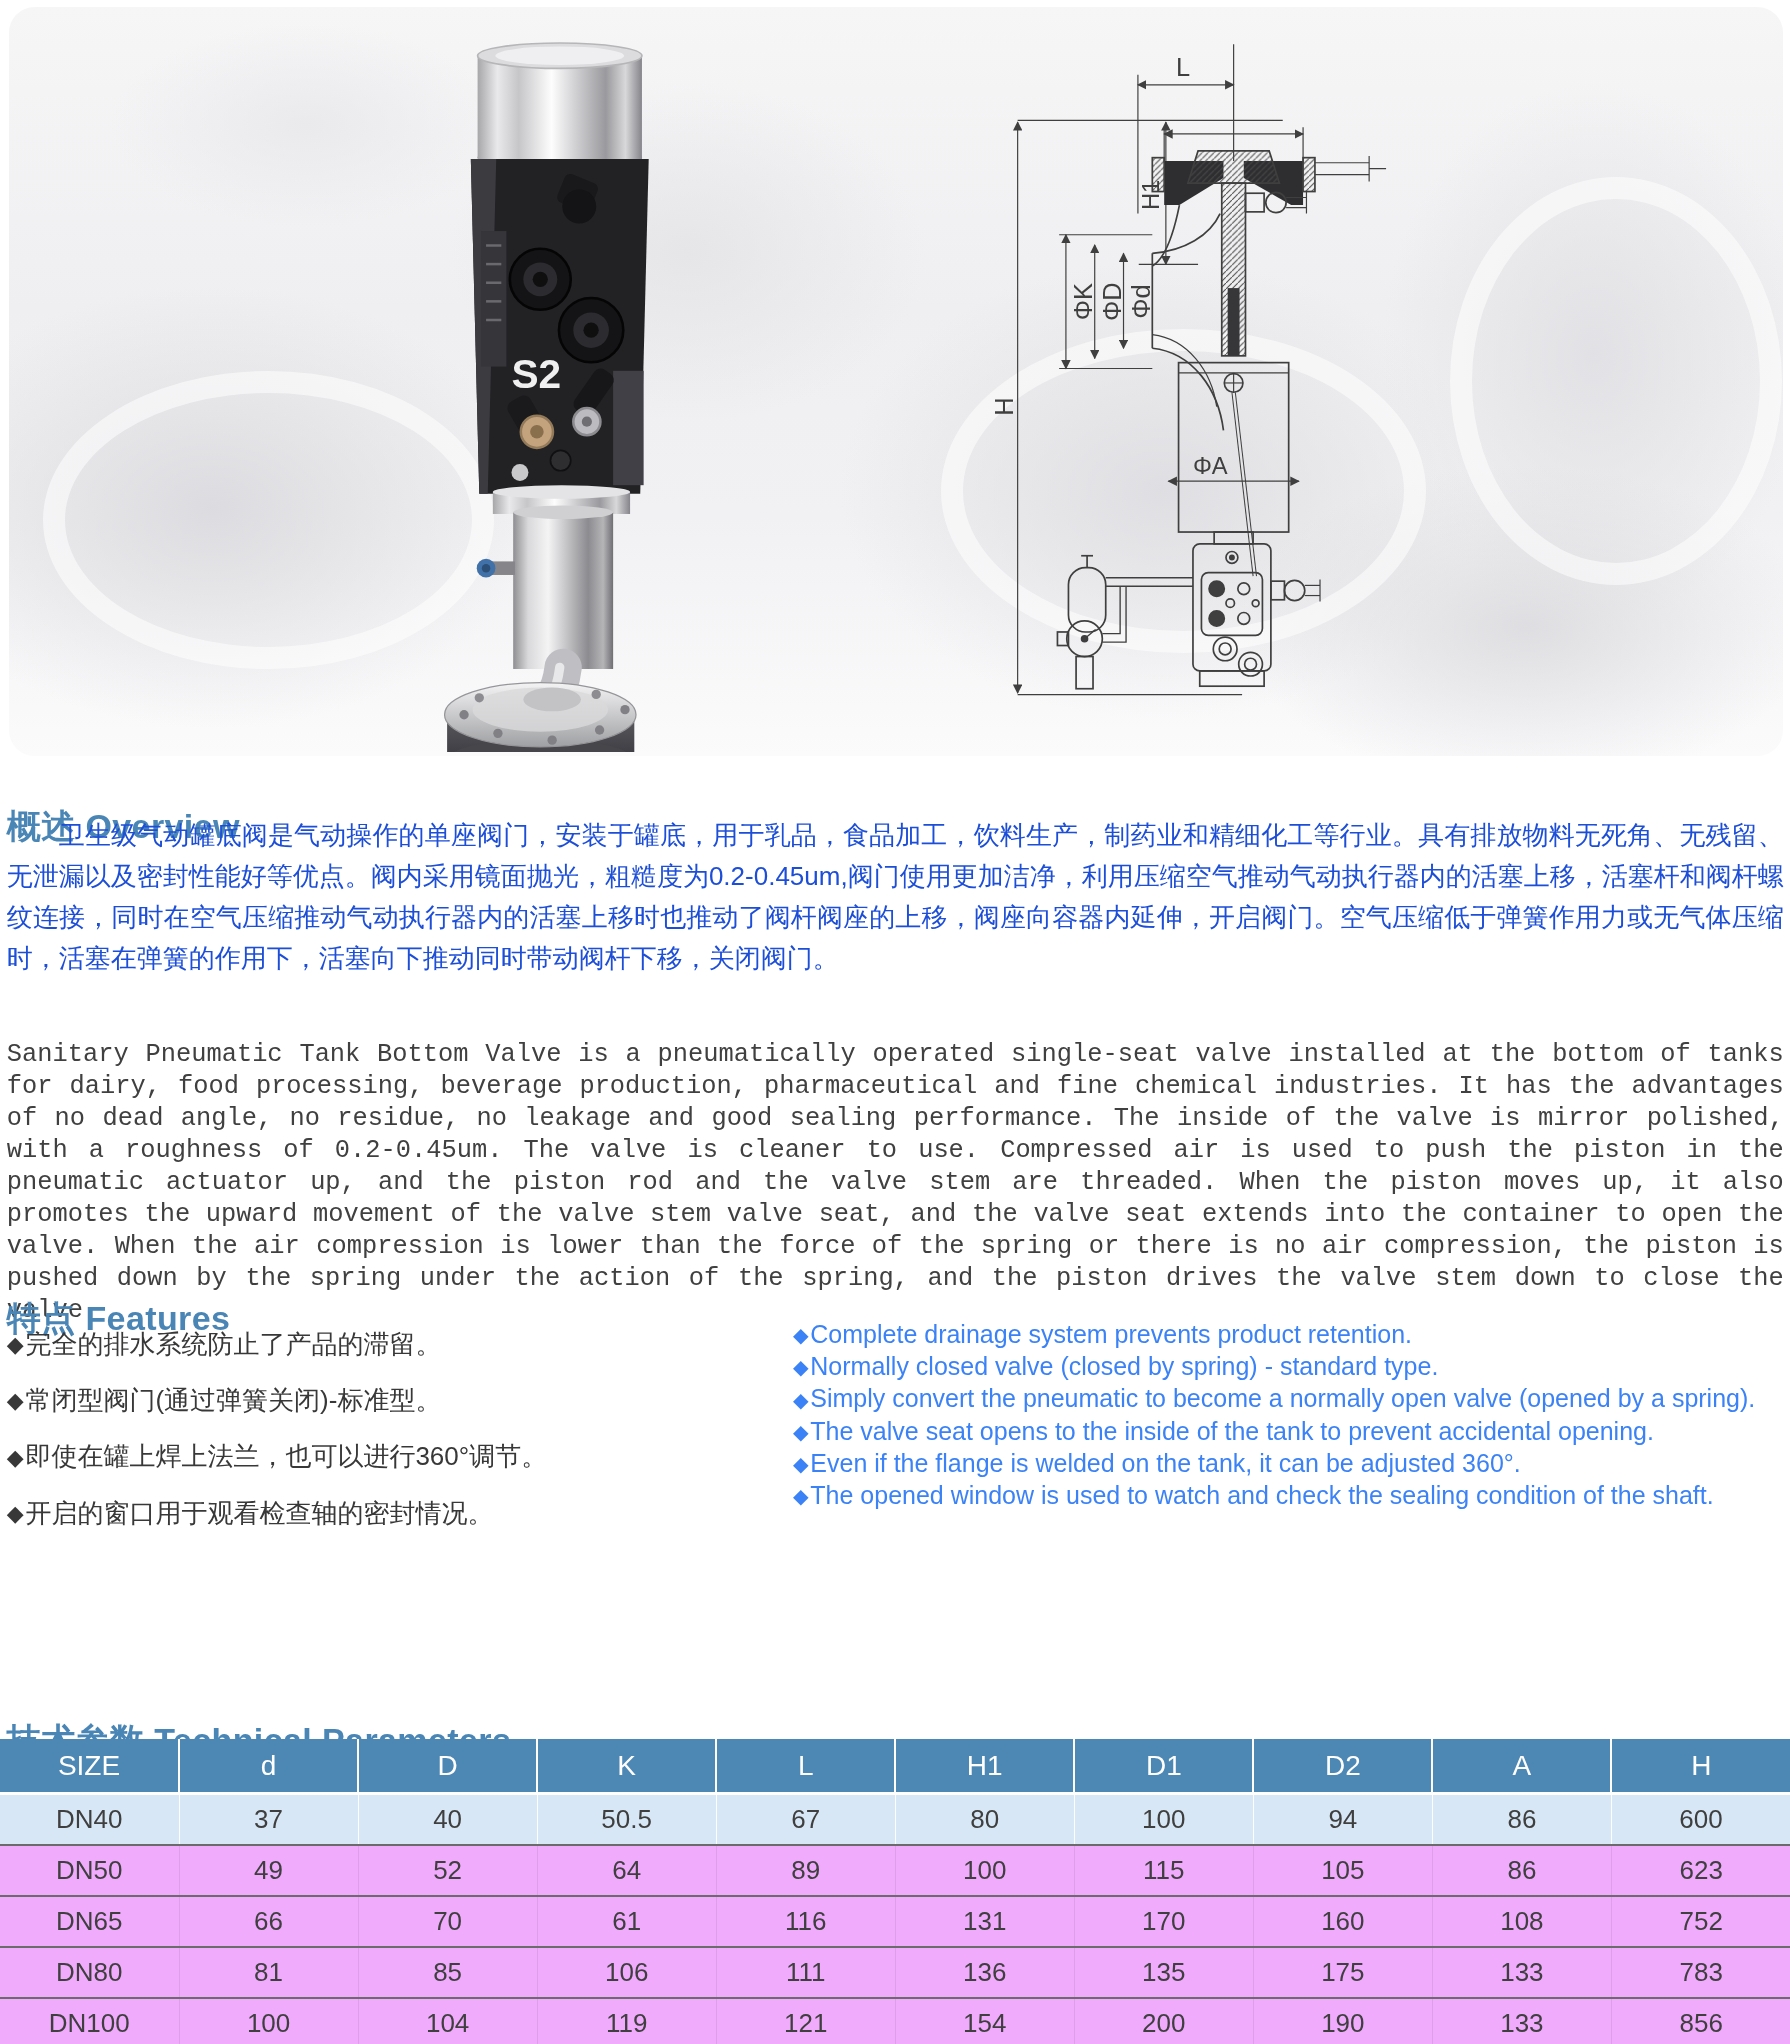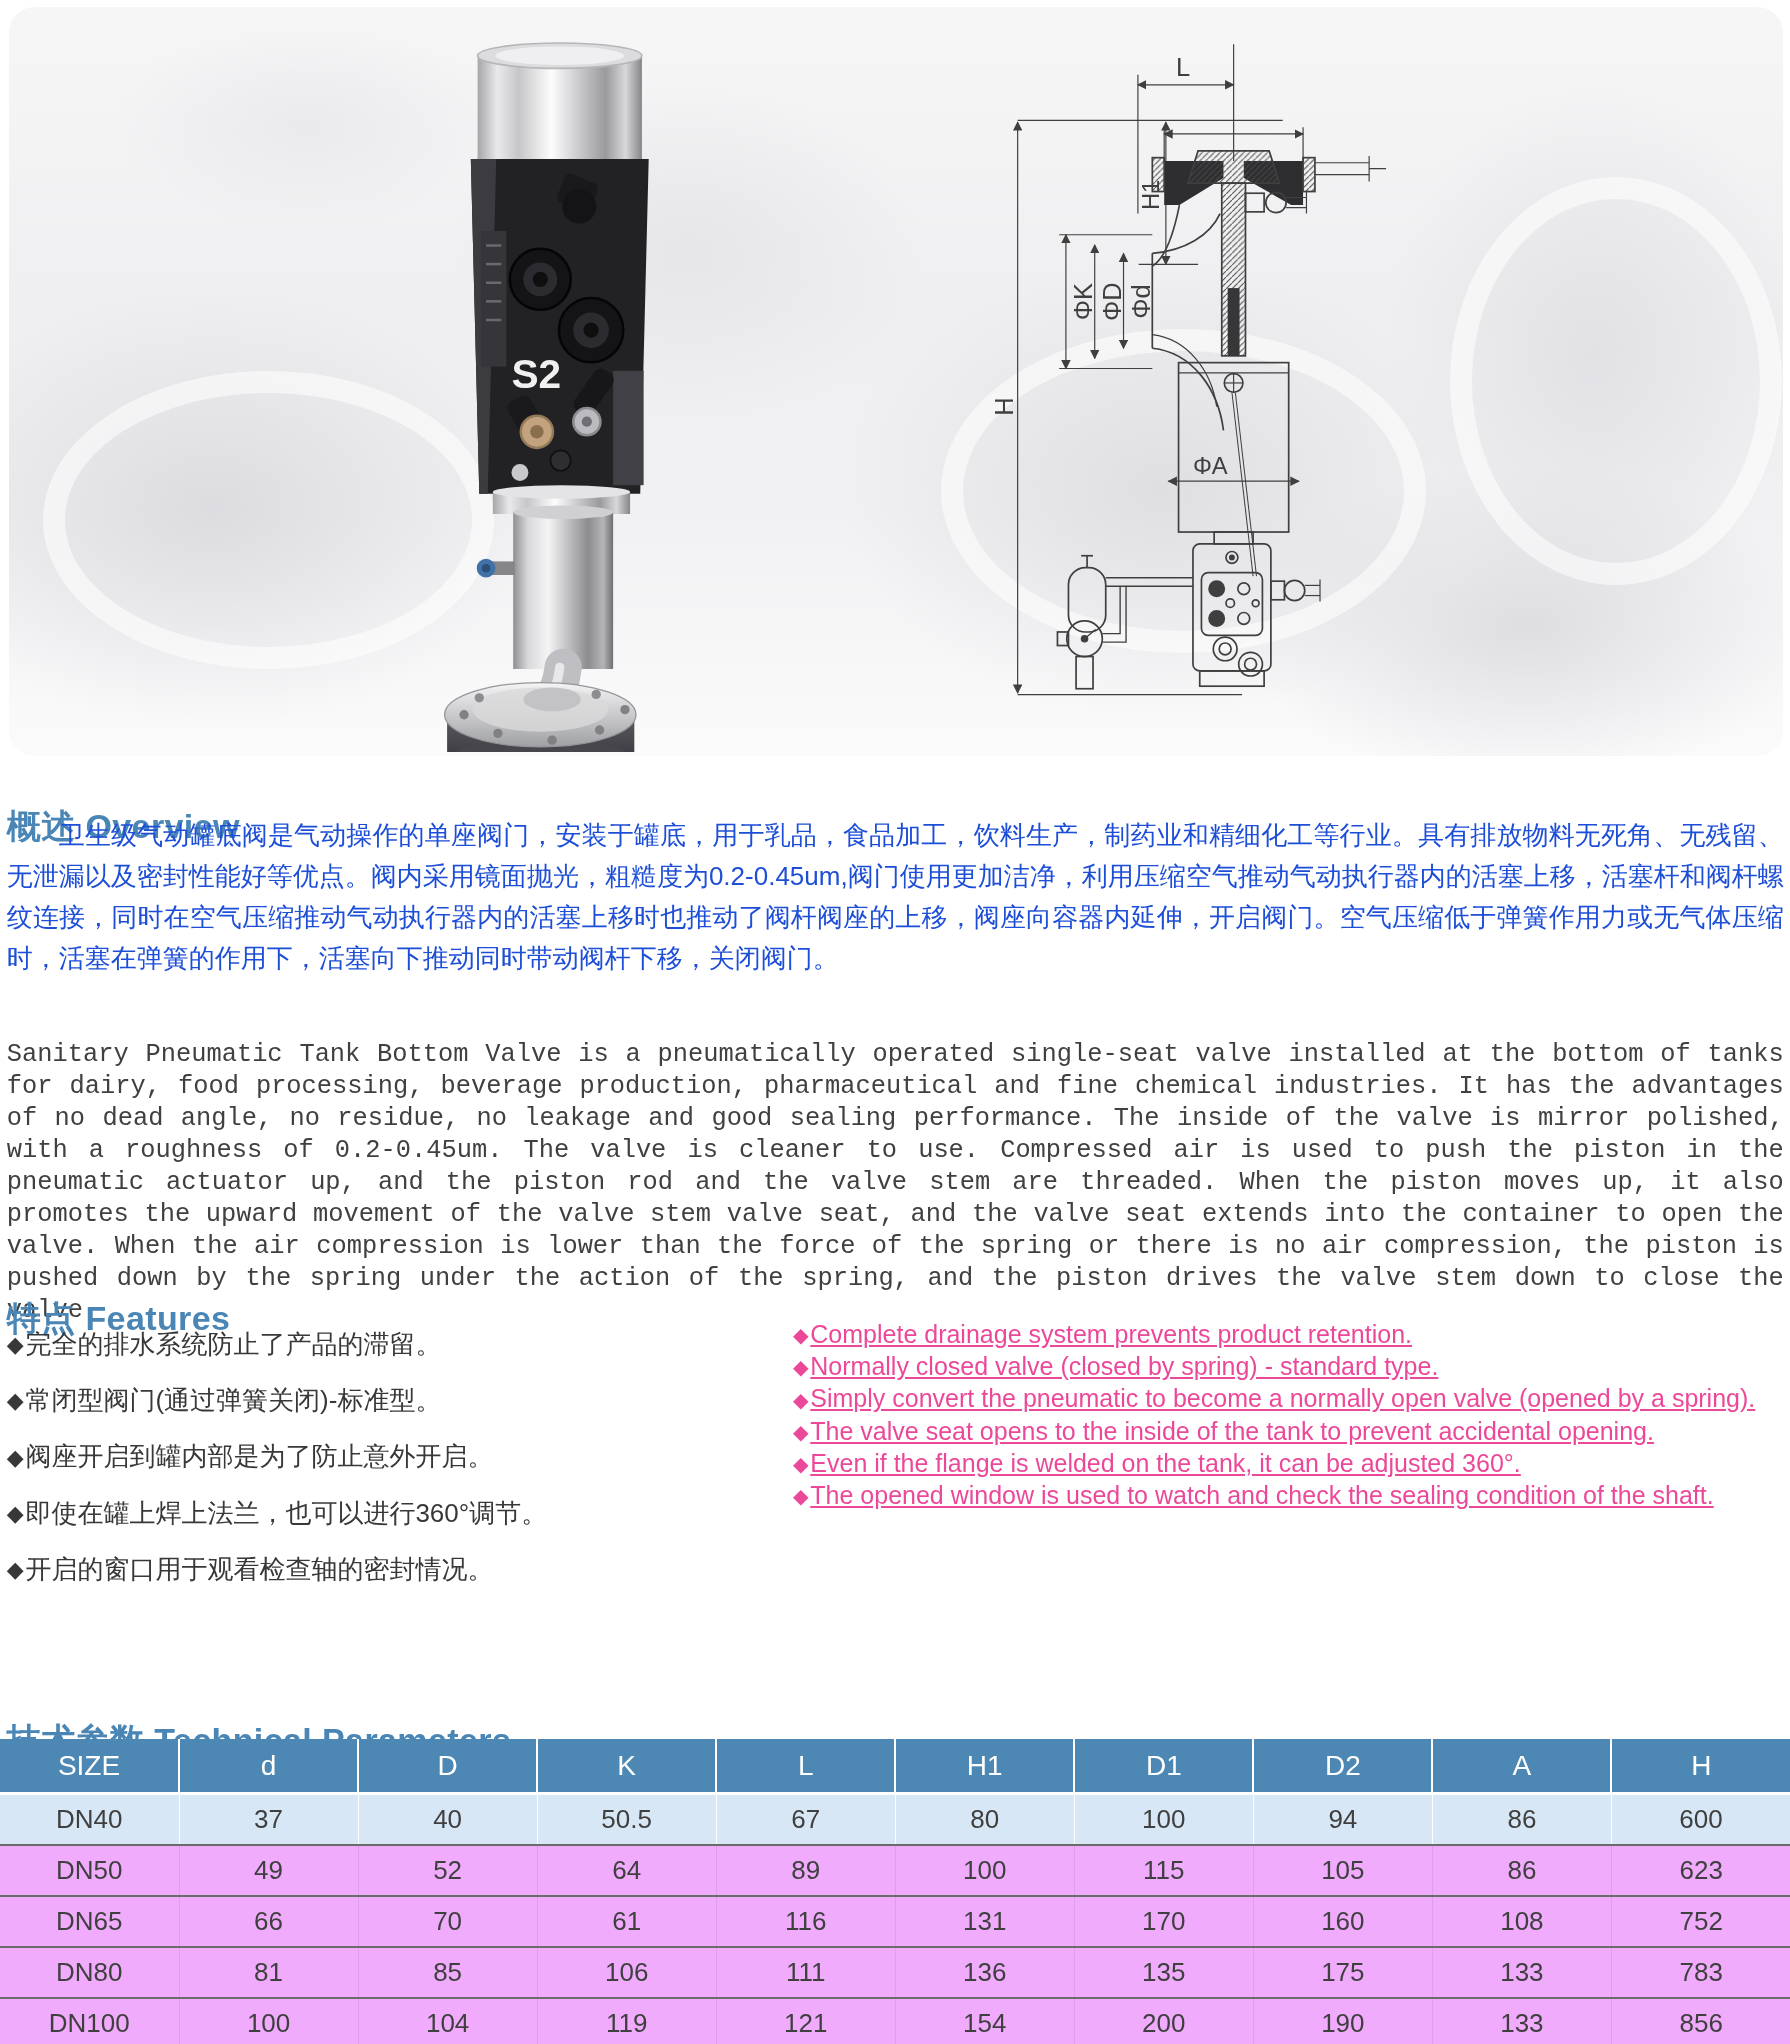--- a/index.html
+++ b/index.html
@@ -46,21 +46,21 @@
     font-size:25.4px;line-height:32px;color:#404040;text-align:justify;font-family:Liberation Mono, monospace;
   }
   
   ul.feat{list-style:none;margin:0;padding:0;position:absolute;}
   ul.feat li{position:relative;}
   .dia{display:inline-block;margin-right:1.7px;}
   #feat-zh{left:6.8px;top:1327px;width:780px;}
   #feat-zh li{font-size:26px;line-height:34px;margin-bottom:21px;color:#383838;}
   #feat-zh .dia{font-size:22px;vertical-align:0.8px;}
   #feat-en{left:793px;top:1319px;width:992px;}
-  #feat-en li{font-size:25px;line-height:31px;margin-bottom:0;color:#ec4899;text-decoration:underline;}
+  #feat-en li{font-size:25px;line-height:31px;margin-bottom:0;color:#3b82f6;}
   #feat-en .dia{font-size:20.3px;vertical-align:0.8px;}
   
   #params-table{
     position:absolute;left:0;top:1739px;width:1791px;
     border-collapse:collapse;table-layout:fixed;text-align:center;
   }
   #params-table th{
     background:var(--table-header-bg);color:#ffffff;font-weight:normal;
     font-size:28px;height:51px;border-right:2.5px solid #ffffff;border-bottom:3.4px solid #ffffff;
   }
@@ -305,21 +305,20 @@
   <h2 class="sec-h" style="top:776px">概述 Overview</h2>
   <p class="para-zh">卫生级气动罐底阀是气动操作的单座阀门，安装于罐底，用于乳品，食品加工，饮料生产，制药业和精细化工等行业。具有排放物料无死角、无残留、无泄漏以及密封性能好等优点。阀内采用镜面抛光，粗糙度为0.2-0.45um,阀门使用更加洁净，利用压缩空气推动气动执行器内的活塞上移，活塞杆和阀杆螺纹连接，同时在空气压缩推动气动执行器内的活塞上移时也推动了阀杆阀座的上移，阀座向容器内延伸，开启阀门。空气压缩低于弹簧作用力或无气体压缩时，活塞在弹簧的作用下，活塞向下推动同时带动阀杆下移，关闭阀门。</p>
   <p class="para-en">Sanitary Pneumatic Tank Bottom Valve is a pneumatically operated single-seat valve installed at the bottom of tanks for dairy, food processing, beverage production, pharmaceutical and fine chemical industries. It has the advantages of no dead angle, no residue, no leakage and good sealing performance. The inside of the valve is mirror polished, with a roughness of 0.2-0.45um. The valve is cleaner to use. Compressed air is used to push the piston in the pneumatic actuator up, and the piston rod and the valve stem are threaded. When the piston moves up, it also promotes the upward movement of the valve stem valve seat, and the valve seat extends into the container to open the valve. When the air compression is lower than the force of the spring or there is no air compression, the piston is pushed down by the spring under the action of the spring, and the piston drives the valve stem down to close the valve.</p>
 </section>
 
 <section>
   <h2 class="sec-h" style="top:1268px">特点 Features</h2>
   <ul class="feat" id="feat-zh">
       <li><span class="dia">◆</span><span>完全的排水系统防止了产品的滞留。</span></li>
       <li><span class="dia">◆</span><span>常闭型阀门(通过弹簧关闭)-标准型。</span></li>
-      <li><span class="dia">◆</span><span>阀座开启到罐内部是为了防止意外开启。</span></li>
       <li><span class="dia">◆</span><span>即使在罐上焊上法兰，也可以进行360°调节。</span></li>
       <li><span class="dia">◆</span><span>开启的窗口用于观看检查轴的密封情况。</span></li>
     </ul>
   <ul class="feat" id="feat-en">
       <li><span class="dia">◆</span><span>Complete drainage system prevents product retention.</span></li>
       <li><span class="dia">◆</span><span>Normally closed valve (closed by spring) - standard type.</span></li>
       <li><span class="dia">◆</span><span>Simply convert the pneumatic to become a normally open valve (opened by a spring).</span></li>
       <li><span class="dia">◆</span><span>The valve seat opens to the inside of the tank to prevent accidental opening.</span></li>
       <li><span class="dia">◆</span><span>Even if the flange is welded on the tank, it can be adjusted 360°.</span></li>
       <li><span class="dia">◆</span><span>The opened window is used to watch and check the sealing condition of the shaft.</span></li>

